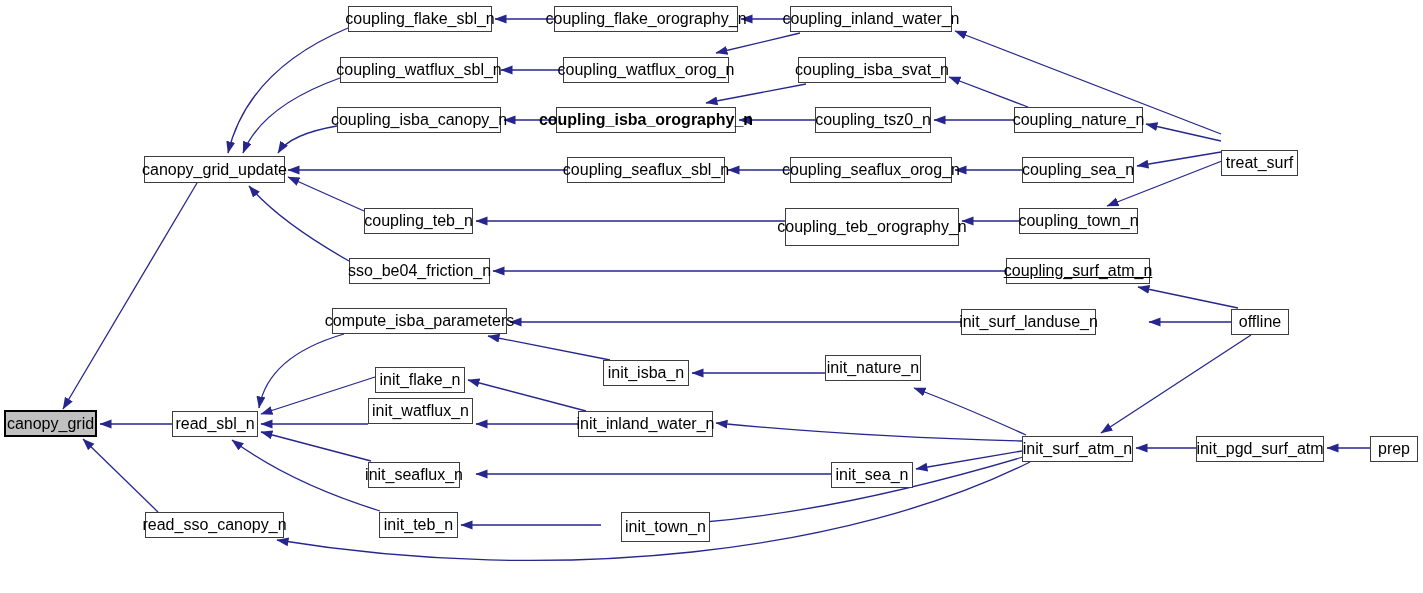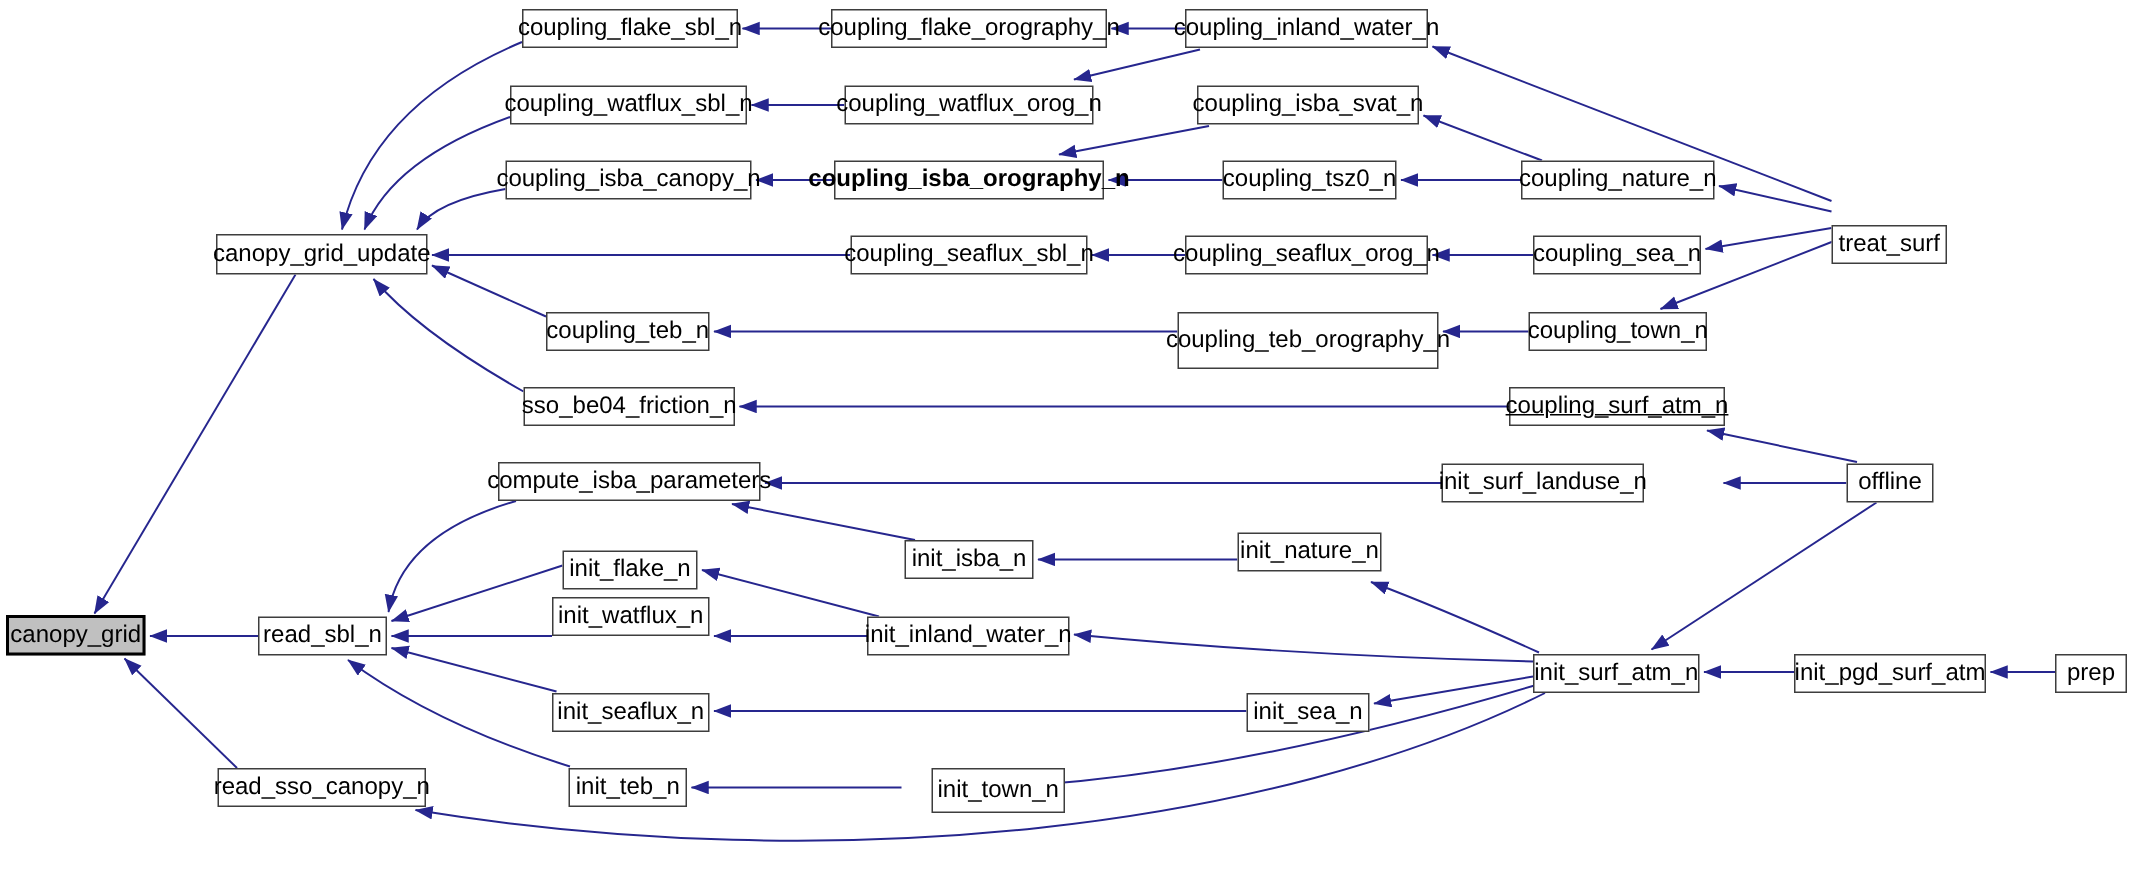--- a/index.html
+++ b/index.html
@@ -185,21 +185,21 @@
       </div>
       <div class="node" style="left: 1022px; top: 436px; width: 111px; height: 26px;">
         <span>init_surf_atm_n</span>
       </div>
       <div class="node" style="left: 1196px; top: 436px; width: 128px; height: 26px;">
         <span>init_pgd_surf_atm</span>
       </div>
       <div class="node" style="left: 1370px; top: 436px; width: 48px; height: 26px;">
         <span>prep</span>
       </div>
-      <div class="node" style="left: 368px; top: 462px; width: 105px; height: 26px;">
+      <div class="node" style="left: 368px; top: 462px; width: 92px; height: 26px;">
         <span>init_seaflux_n</span>
       </div>
       <div class="node" style="left: 831px; top: 462px; width: 82px; height: 26px;">
         <span>init_sea_n</span>
       </div>
       <div class="node" style="left: 145px; top: 512px; width: 139px; height: 26px; justify-content: center;">
         <span>read_sso_canopy_n</span>
       </div>
       <div class="node" style="left: 379px; top: 512px; width: 79px; height: 26px;">
         <span>init_teb_n</span>

